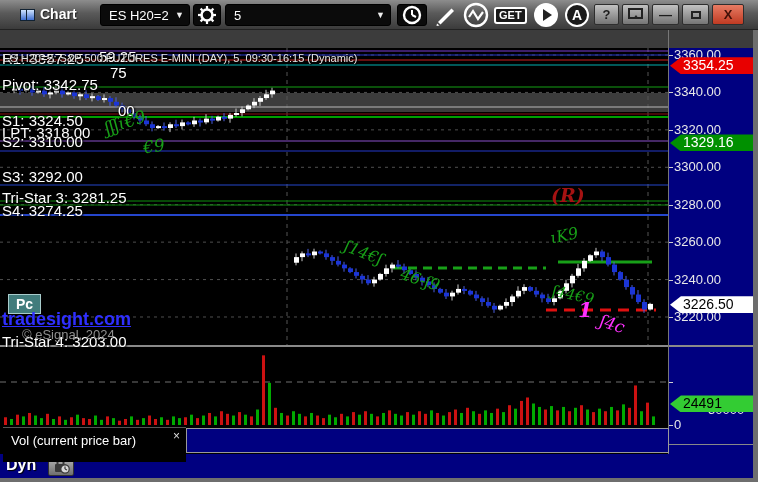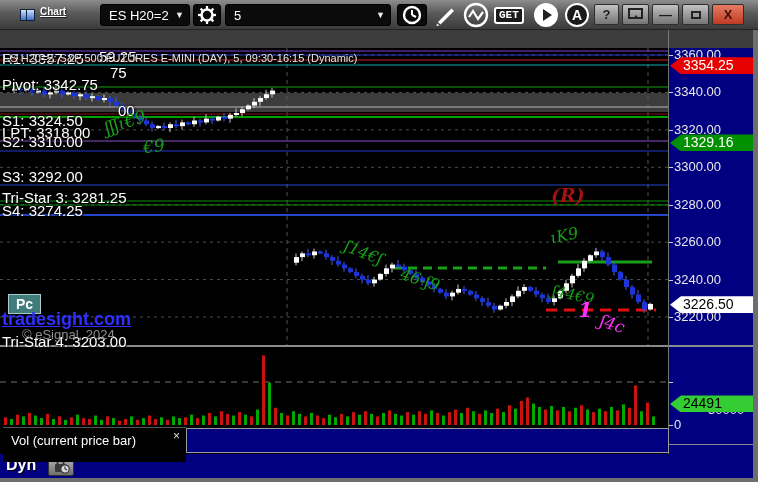--- a/index.html
+++ b/index.html
@@ -5,31 +5,31 @@
   html,body{margin:0;padding:0;background:#5a5a5a;}
   #win{position:relative;width:758px;height:482px;background:#000;overflow:hidden;
        font-family:"Liberation Sans",sans-serif;box-sizing:border-box;}
   #win *{box-sizing:border-box;}
   
   .titlebar{position:absolute;left:0;top:0;width:758px;height:30px;
     background:linear-gradient(#8d8d8d,#5a5a5a 45%,#3b3b3b);border-bottom:1px solid #222;z-index:6;}
   .win-icon{position:absolute;left:20px;top:9px;width:15px;height:12px;
     background:linear-gradient(#cfe4ff,#3f6fd0);border:1px solid #123;}
   .win-icon:after{content:"";position:absolute;left:5px;top:0;width:1px;height:10px;background:#123;}
-  .app-title{position:absolute;left:40px;top:6px;color:#fff;font-size:10px;font-weight:bold;
-    text-shadow:1px 1px 1px #222;text-decoration:underline;}
+  .app-title{position:absolute;left:40px;top:6px;color:#fff;font-size:14px;font-weight:bold;
+    text-shadow:1px 1px 1px #222;}
   .combo{position:absolute;top:4px;height:22px;background:#0b0b0b;border:1px solid #000;
     border-radius:3px;color:#fff;font-size:13px;}
   .combo .cval{position:absolute;left:8px;top:3px;}
   .combo .arr{position:absolute;right:5px;top:5px;font-size:9px;color:#eee;}
   .tbtn{position:absolute;top:4px;height:22px;background:#0b0b0b;border:1px solid #000;
     border-radius:3px;color:#fff;}
   .flatbtn{position:absolute;top:2px;width:26px;height:26px;}
   .getbtn{position:absolute;top:7px;color:#fff;border:2px solid #fff;border-radius:3px;
-    font-size:11px;font-weight:bold;padding:0 3px;line-height:13px;background:#1a1a1a;font-family:Liberation Mono, monospace;}
+    font-size:11px;font-weight:bold;padding:0 3px;line-height:13px;background:#1a1a1a;}
   .acirc{position:absolute;top:3px;width:24px;height:24px;border:2px solid #fff;border-radius:50%;
     color:#fff;font-weight:bold;font-size:14px;text-align:center;line-height:20px;background:#1a1a1a;}
   .wbtn{position:absolute;top:4px;height:21px;background:linear-gradient(#c2c2c2,#757575);
     border:1px solid #2e2e2e;border-radius:2px;color:#1d1d1d;font-size:13px;font-weight:bold;
     text-align:center;line-height:19px;}
   .wbtn.close{background:linear-gradient(#e77c64,#bf3a22);color:#401008;}
   .maxbox{display:inline-block;width:10px;height:8px;border:2px solid #222;margin-top:5px;}
   
   .bgdiv{position:absolute;z-index:0;}
   #svg{position:absolute;left:0;top:0;z-index:2;pointer-events:none;}

